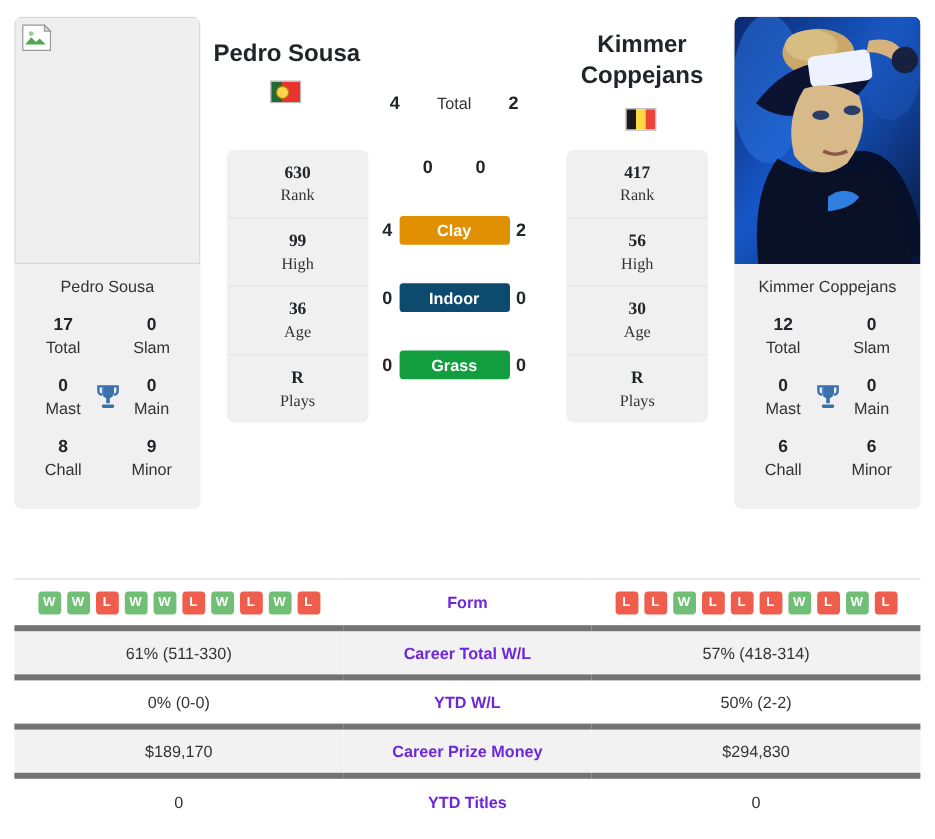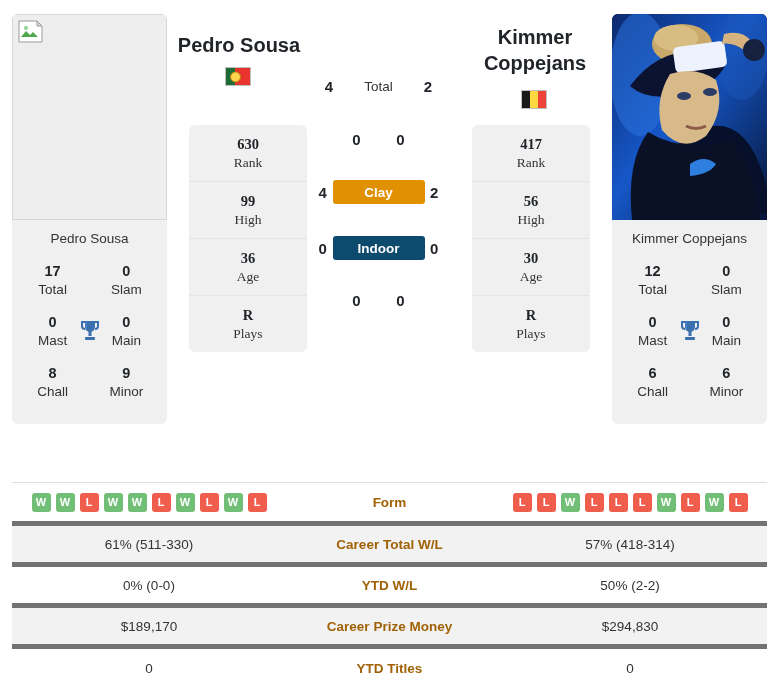--- a/index.html
+++ b/index.html
@@ -228,21 +228,21 @@
   .stats-table td {
     text-align: center;
     font-size: 13.5px;
     color: #333;
     vertical-align: middle;
     border-top: 5px solid #737373;
   }
   .stats-table tr:first-child td { border-top: 1px solid #dddddd; }
   .stats-table td.lbl {
     font-weight: bold;
-    color: #a16207;
+    color: #6d28d9;
     width: 205px;
   }
   .form-strip {
     display: flex;
     justify-content: center;
     gap: 5px;
   }
   .form-badge {
     width: 19px;
     height: 19px;
@@ -394,20 +394,23 @@
         <div class="h2h-mid">
           <div class="surface-pill" style="background:#0c4a6e">Indoor</div>
         </div>
         <div class="h2h-score">0</div>
       </div>
 
       <div style="height:32px;"></div>
 
       <div class="h2h-row">
         <div class="h2h-score">0</div>
+        <div class="h2h-mid">
+          <div class="surface-pill" style="background:#129e3f">Grass</div>
+        </div>
         <div class="h2h-score">0</div>
       </div>
     </div>
 
     <div class="stat-col">
       <div class="stat-stack">
         <div class="stat-cell">
           <div class="snum">417</div>
           <div class="slab">Rank</div>
         </div>

